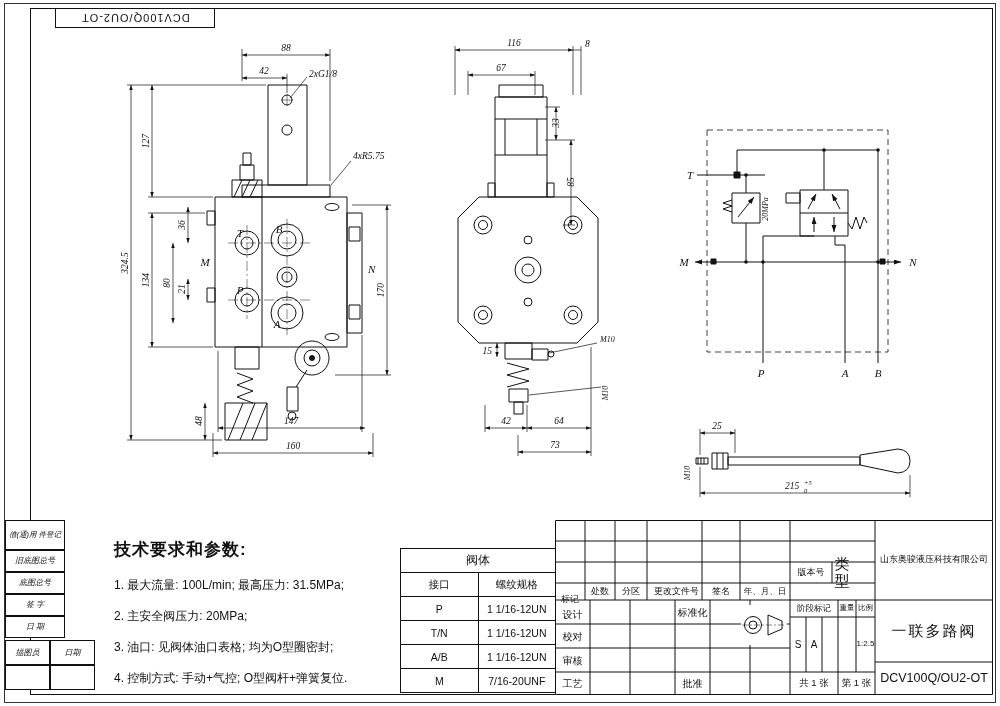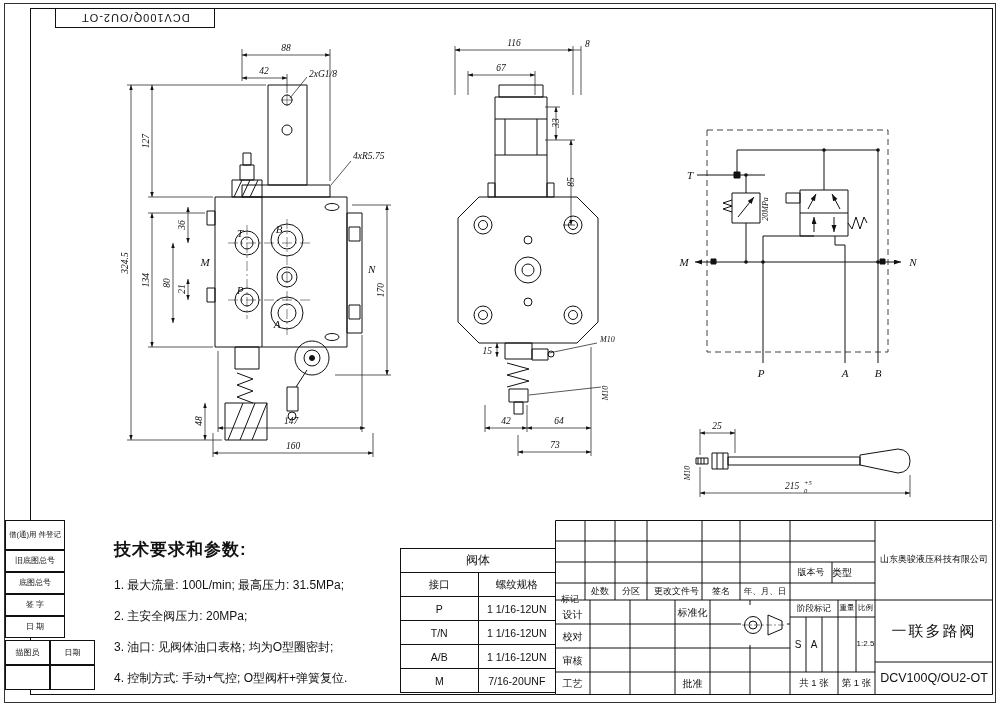--- a/index.html
+++ b/index.html
@@ -22,21 +22,21 @@
   #tech-notes { position:absolute; left:114px; top:538px; width:300px; }
   .tn-title { font-size:17px; font-weight:bold; margin-bottom:16px; letter-spacing:1px; }
   .tn-line  { font-size:12px; margin-bottom:14px; white-space:nowrap; }
   
   #port-table { position:absolute; left:400px; top:548px; width:156px; border-collapse:collapse; table-layout:fixed; }
   #port-table td { border:1px solid #111; text-align:center; vertical-align:middle; font-size:10.5px; height:24px;margin-left:8px; }
   #port-table .pt-title { font-size:12px; height:24px; }
   #port-table .c1 { width:70px; }
   
   .lm-cell { position:absolute; border:1px solid #111; background:#fff; display:flex; align-items:center;
-             justify-content:center; text-align:center; font-size:8px; line-height:1.25; }
+             justify-content:center; text-align:center; font-size:8px; line-height:1.25;font-style:italic; }
   
   #title-block { position:absolute; left:555px; top:520px; width:438px; height:175px; background:#fff; }
   .tbl { position:absolute; display:flex; align-items:center; justify-content:center; text-align:center; line-height:1.1; }
 </style>
 </head>
 <body>
 
 <div id="sheet">
 
   <div class="frame-outer"></div>
@@ -405,21 +405,21 @@
           <line x1="0" y1="80" x2="438" y2="80"></line>
         <line x1="235" y1="97" x2="320" y2="97"></line>
         <line x1="0" y1="104" x2="235" y2="104"></line>
           <line x1="0" y1="128" x2="235" y2="128"></line>
         <line x1="0" y1="152" x2="320" y2="152"></line>
         <line x1="320" y1="142" x2="438" y2="142"></line>
       </g>
     </svg>
 
     <div class="tbl" style="left:235px;top:42px;width:42px;height:21px;font-size:9px">版本号</div>
-    <div class="tbl" style="left:277px;top:42px;width:20px;height:21px;font-size:10px">类型</div>
+    <div class="tbl" style="left:277px;top:42px;width:20px;height:21px;font-size:15px">类型</div>
 
     <div class="tbl" style="left:0;top:63px;width:30px;height:34px;font-size:9px">标记</div>
     <div class="tbl" style="left:30px;top:63px;width:30px;height:17px;font-size:9px">处数</div>
     <div class="tbl" style="left:60px;top:63px;width:32px;height:17px;font-size:9px">分区</div>
     <div class="tbl" style="left:92px;top:63px;width:59px;height:17px;font-size:9px">更改文件号</div>
     <div class="tbl" style="left:147px;top:63px;width:38px;height:17px;font-size:9px">签名</div>
     <div class="tbl" style="left:185px;top:63px;width:50px;height:17px;font-size:8.5px">年、月、日</div>
 
     <div class="tbl" style="left:0;top:80px;width:35px;height:28px;font-size:10px">设计</div>
     <div class="tbl" style="left:120px;top:80px;width:35px;height:24px;font-size:10px">标准化</div>

